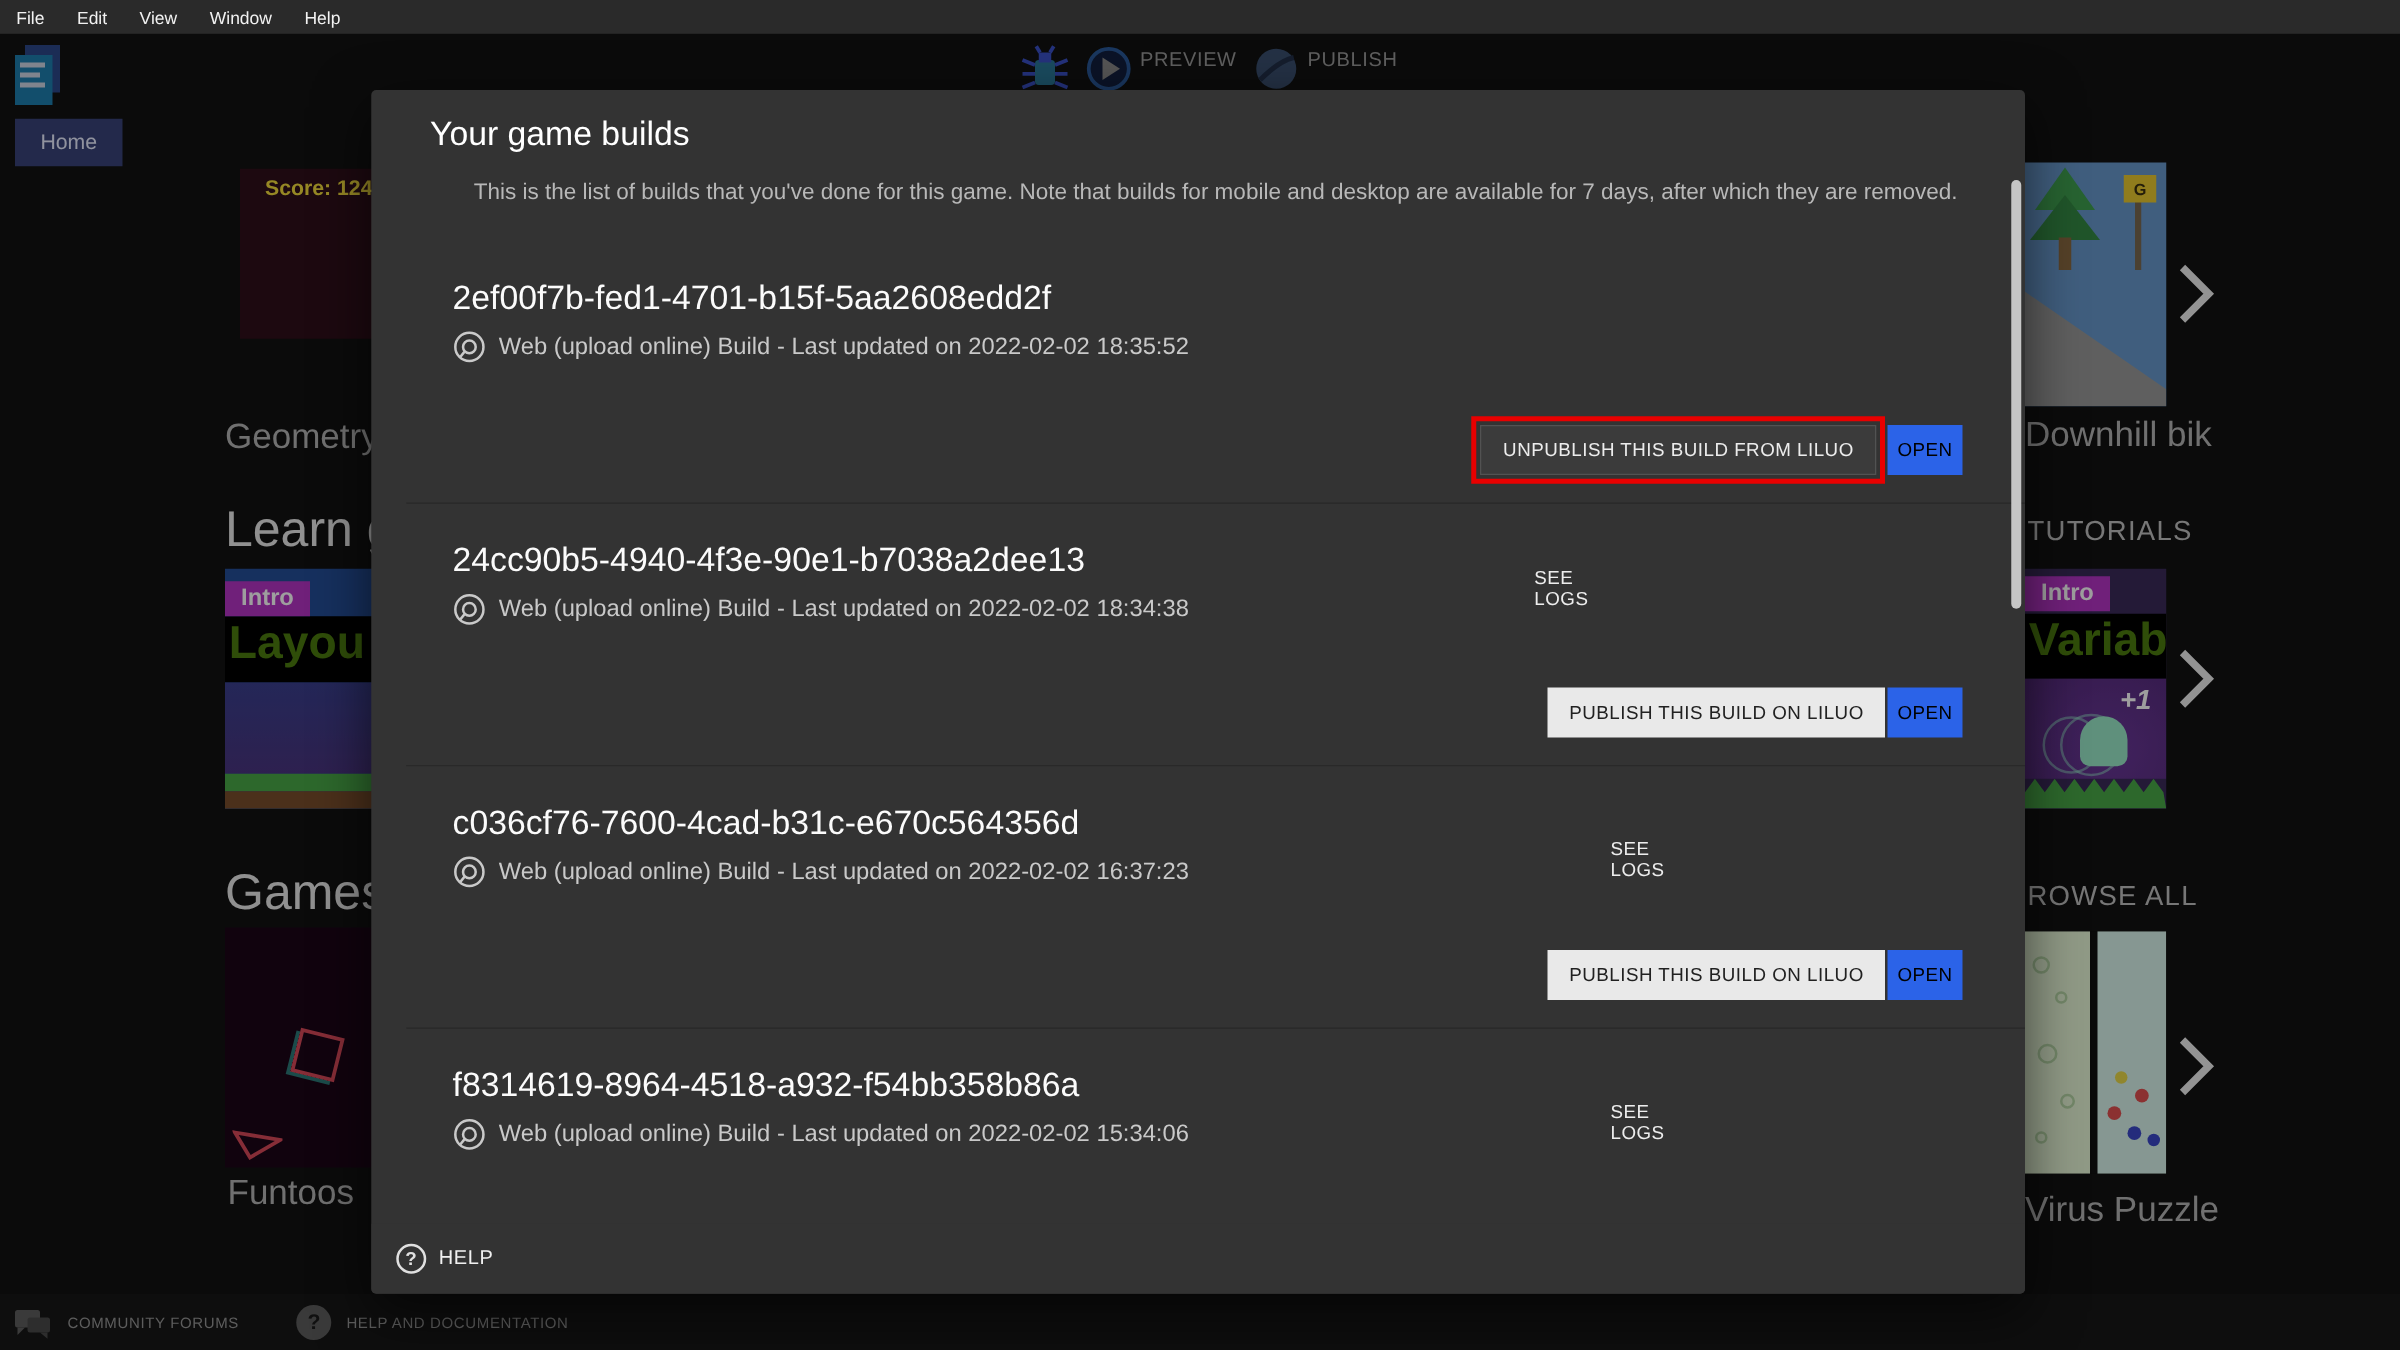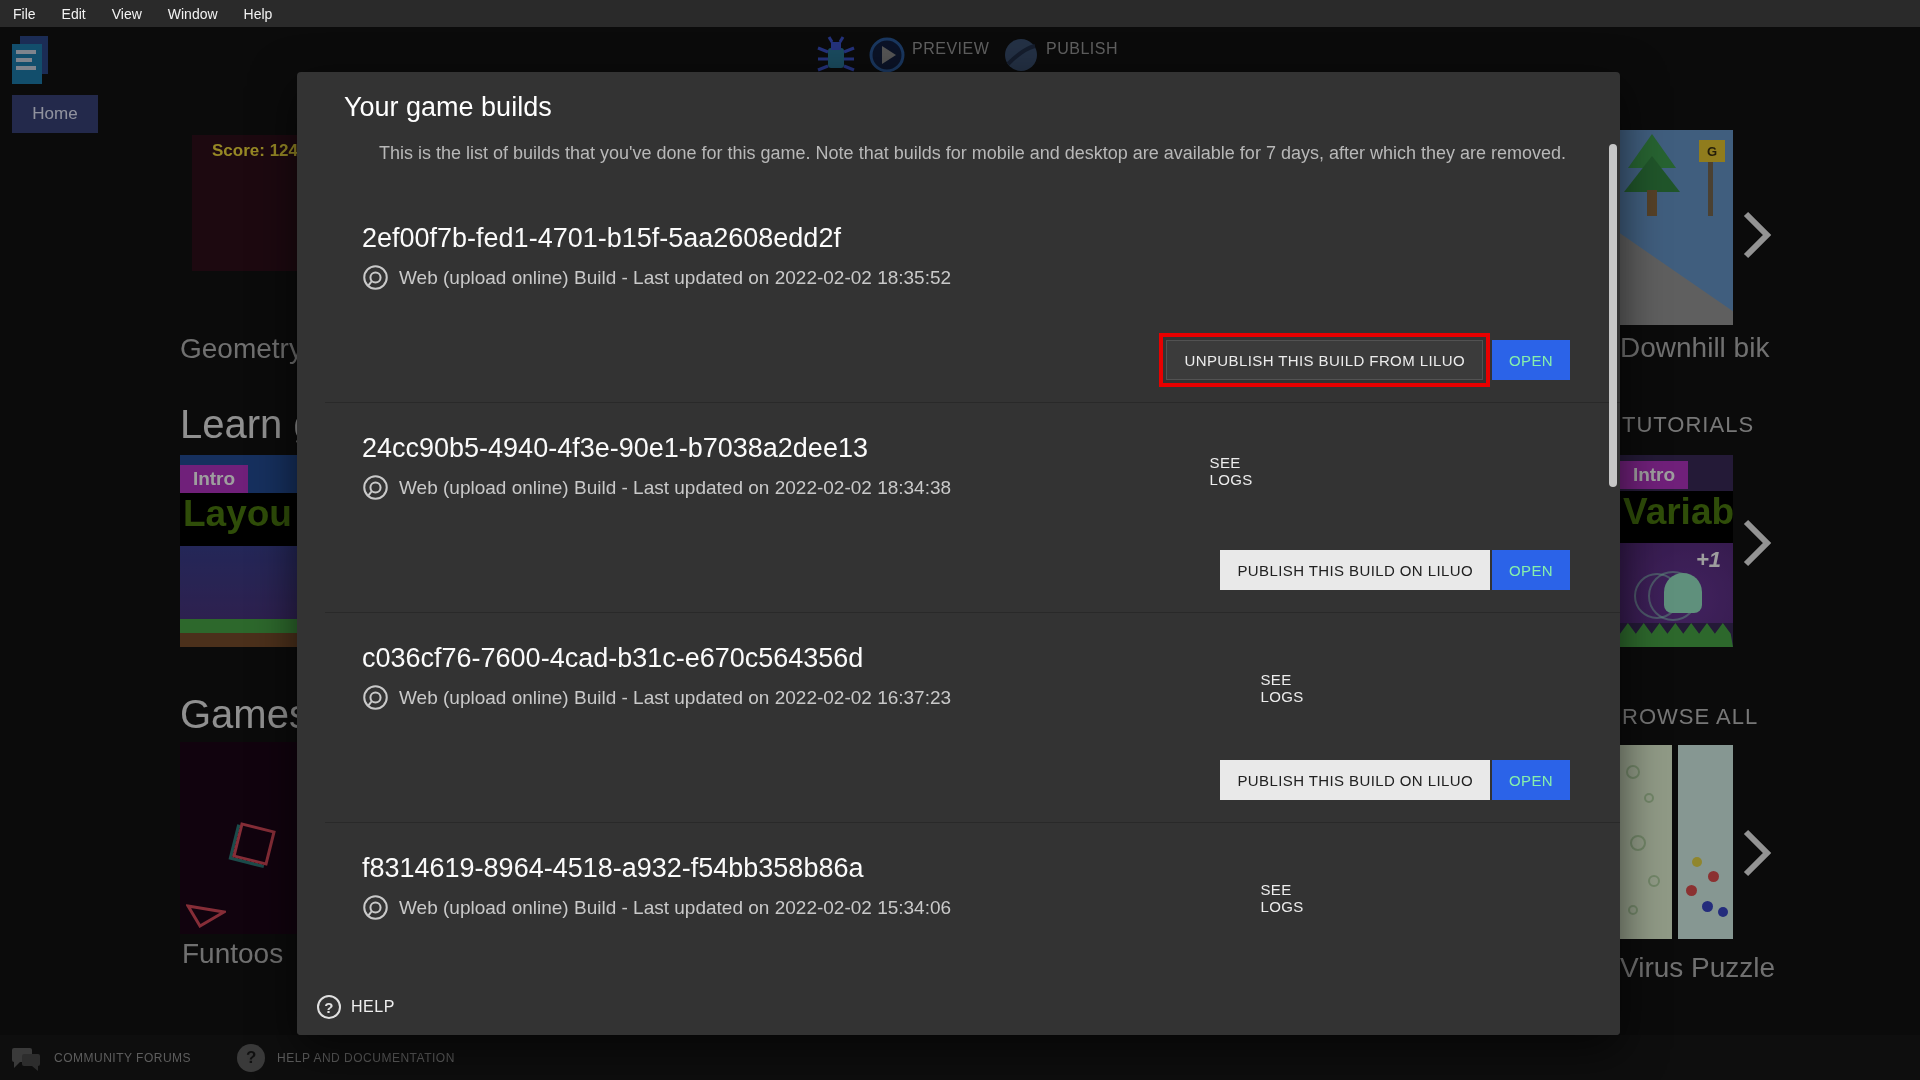--- a/index.html
+++ b/index.html
@@ -107,23 +107,23 @@
     font-size:18px; line-height:1.5; }
   .cards { margin-top:26px; }
   .card { position:relative; height:210px; padding:30px 50px 0 37px; }
   .bid { font-size:27px; color:#fbfbfb; }
   .brow { margin-top:10px; display:flex; align-items:center; gap:10px; color:#c9c9c9; font-size:19px; }
   .divider { position:absolute; left:0; right:0; bottom:0; border-top:1px solid #292929; }
   .actions { position:absolute; right:50px; top:147px; display:flex; align-items:center; gap:2px; }
   .card-1 .actions { top:140px; }
   .btn { height:40px; border:none; font-size:15px; letter-spacing:.4px; cursor:pointer;
     font-family:"Liberation Sans", sans-serif; }
-  .btn.light { background:#e9e9e9; color:#212121; padding:0 17px;margin-left:10px; }
+  .btn.light { background:#e9e9e9; color:#212121; padding:0 17px; }
   .btn.dark { background:#3b3b3b; color:#ececec; padding:0 17px; border:1px solid #525252; }
-  .btn.open { background:#2b63e8; color:#86efac; width:78px; }
+  .btn.open { background:#2b63e8; color:#000000; width:60px; }
   .btn.ghost { background:transparent; color:#ededed; padding:0 6px; }
   .red-box { display:inline-flex; border:4px solid #e80000; padding:3px; }
   .dfooter { position:absolute; left:0; right:0; bottom:0; height:56px; background:#333;
     display:flex; align-items:center; justify-content:space-between; padding:0 22px 0 20px; }
   .help-btn { display:flex; align-items:center; gap:10px; color:#f0f0f0; font-size:16px;
     letter-spacing:.5px; cursor:pointer; }
   .q-circle { width:24px; height:24px; border:2px solid #e0e0e0; border-radius:50%; color:#e0e0e0;
     font-weight:bold; font-size:15px; display:flex; align-items:center; justify-content:center; }
   .scroll-thumb { position:absolute; right:3px; top:72px; width:8px; height:343px;
     background:#c6c6c6; border-radius:4px; }

